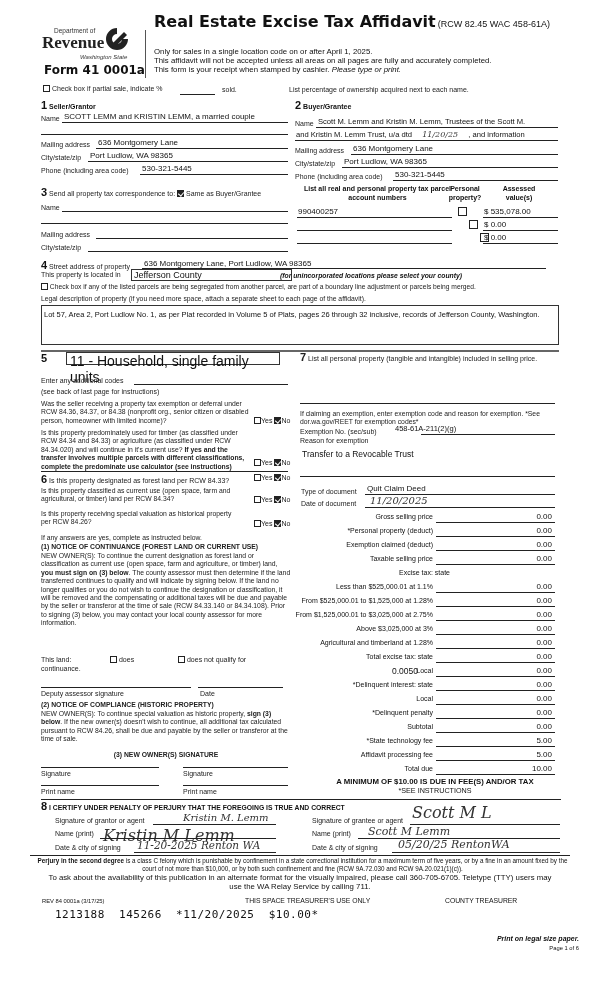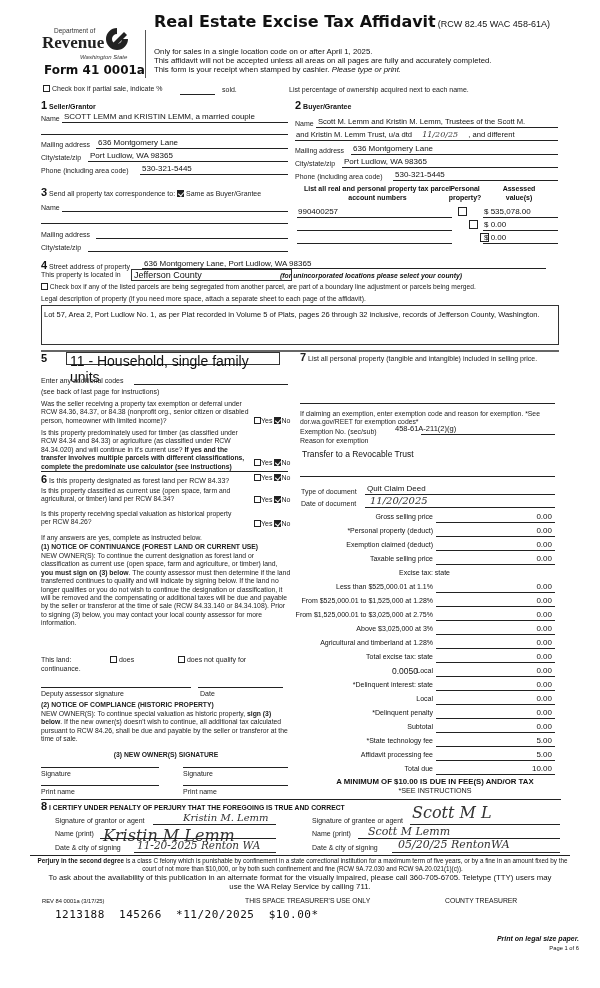--- a/index.html
+++ b/index.html
@@ -98,21 +98,21 @@
 <div class="abs" style="left:295px;top:99px;white-space:nowrap;">
   <span class="secnum">2</span>
   <span class="bold" style="font-size:7px;">Buyer/Grantee</span>
 </div>
 <div class="abs lbl" style="left:295px;top:120px;">Name</div>
 <div class="abs fill" style="left:318px;top:117px;font-size:7.6px;text-align:center;">Scott M. Lemm and Kristin M. Lemm, Trustees of the Scott M.</div>
 <div class="line" style="left:316px;top:127px;width:242px;"></div>
 <div class="abs fill" style="left:296px;top:130px;font-size:7.6px;">
   <span>and Kristin M. Lemm Trust, u/a dtd</span>
   <span class="hand" style="font-size:8px;margin-left:8px;">11/20/25</span>
-  <span style="margin-left:8px;">, and different</span>
+  <span style="margin-left:8px;">, and information</span>
 </div>
 <div class="line" style="left:295px;top:140px;width:263px;"></div>
 <div class="abs lbl" style="left:295px;top:147px;">Mailing address</div>
 <div class="abs fill" style="left:353px;top:144px;">636 Montgomery Lane</div>
 <div class="line" style="left:351px;top:154px;width:207px;"></div>
 <div class="abs lbl" style="left:295px;top:160px;">City/state/zip</div>
 <div class="abs fill" style="left:344px;top:157px;">Port Ludlow, WA 98365</div>
 <div class="line" style="left:342px;top:167px;width:216px;"></div>
 <div class="abs lbl" style="left:295px;top:173px;">Phone (including area code)</div>
 <div class="abs fill" style="left:395px;top:170px;">530-321-5445</div>

